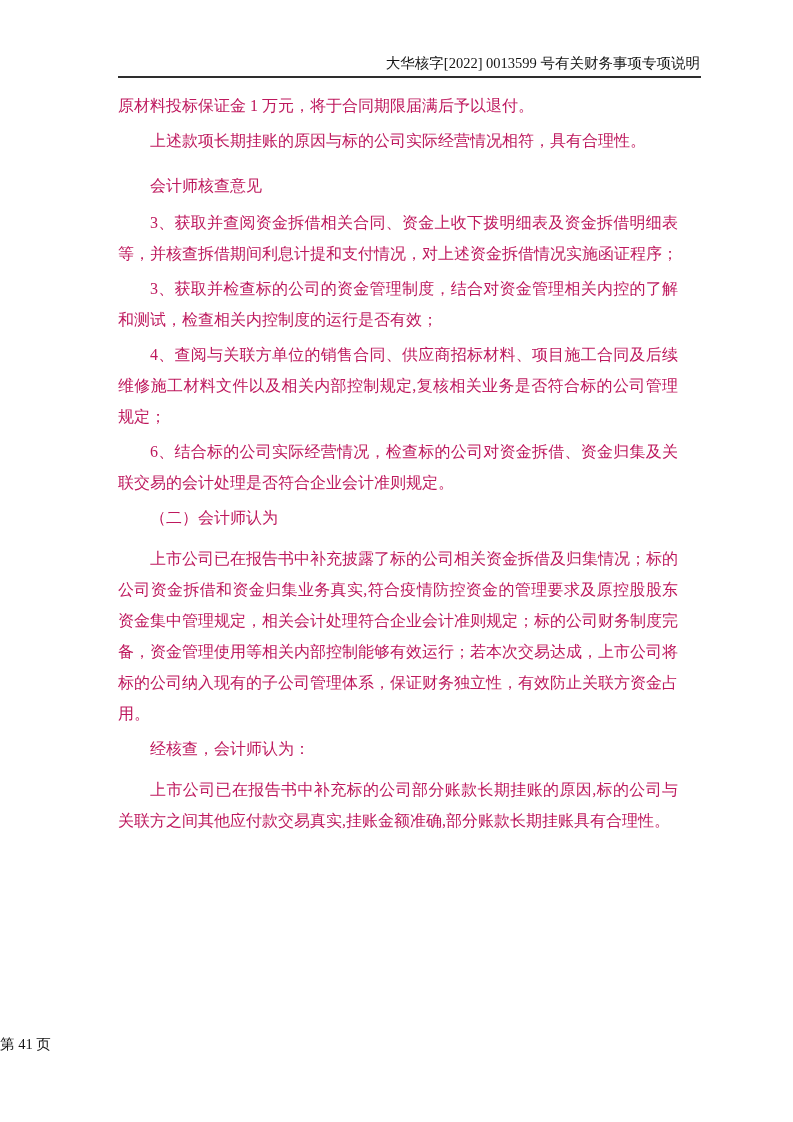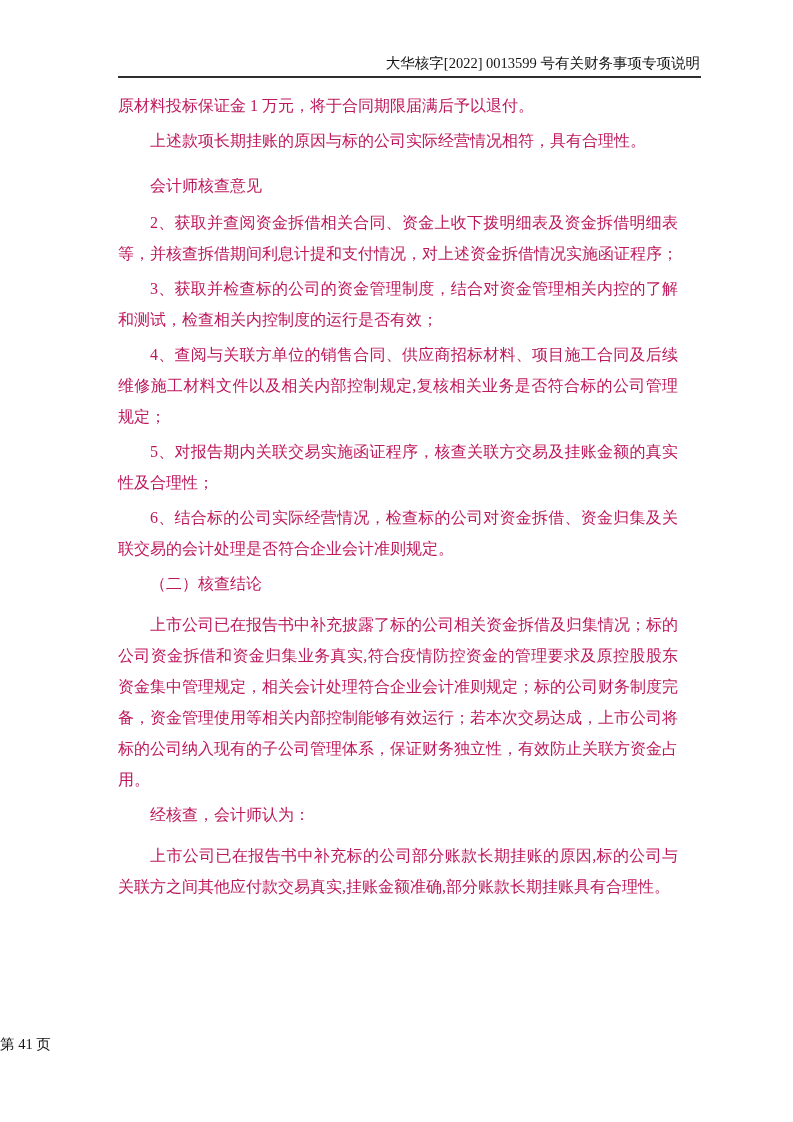--- a/index.html
+++ b/index.html
@@ -70,26 +70,25 @@
 
 <div class="page">
 
   <div class="header-text">大华核字[2022] 0013599 号有关财务事项专项说明</div>
   <div class="header-rule"></div>
 
   <div class="content">
     <p class="noindent">原材料投标保证金 1 万元，将于合同期限届满后予以退付。</p>
     <p class="indent">上述款项长期挂账的原因与标的公司实际经营情况相符，具有合理性。</p>
     <p class="indent section-heading">会计师核查意见</p>
-    <p class="indent">2、获取并查阅资金拆借相关合同、资金上收下拨明细表及资金拆借明细表等，并核查拆借期间利息计提和支付情况，对上述资金拆借情况实施函证程序；</p>
+    <p class="indent">3、获取并查阅资金拆借相关合同、资金上收下拨明细表及资金拆借明细表等，并核查拆借期间利息计提和支付情况，对上述资金拆借情况实施函证程序；</p>
     <p class="indent">3、获取并检查标的公司的资金管理制度，结合对资金管理相关内控的了解和测试，检查相关内控制度的运行是否有效；</p>
     <p class="indent">4、查阅与关联方单位的销售合同、供应商招标材料、项目施工合同及后续维修施工材料文件以及相关内部控制规定,复核相关业务是否符合标的公司管理规定；</p>
-    <p class="indent">5、对报告期内关联交易实施函证程序，核查关联方交易及挂账金额的真实性及合理性；</p>
     <p class="indent">6、结合标的公司实际经营情况，检查标的公司对资金拆借、资金归集及关联交易的会计处理是否符合企业会计准则规定。</p>
-    <p class="indent">（二）核查结论</p>
+    <p class="indent">（二）会计师认为</p>
     <p class="indent mt">上市公司已在报告书中补充披露了标的公司相关资金拆借及归集情况；标的公司资金拆借和资金归集业务真实,符合疫情防控资金的管理要求及原控股股东资金集中管理规定，相关会计处理符合企业会计准则规定；标的公司财务制度完备，资金管理使用等相关内部控制能够有效运行；若本次交易达成，上市公司将标的公司纳入现有的子公司管理体系，保证财务独立性，有效防止关联方资金占用。</p>
     <p class="indent">经核查，会计师认为：</p>
     <p class="indent mt">上市公司已在报告书中补充标的公司部分账款长期挂账的原因,标的公司与关联方之间其他应付款交易真实,挂账金额准确,部分账款长期挂账具有合理性。</p>
   </div>
 
   <div class="footer">第 41 页</div>
 
 </div>
 
 </body></html>

